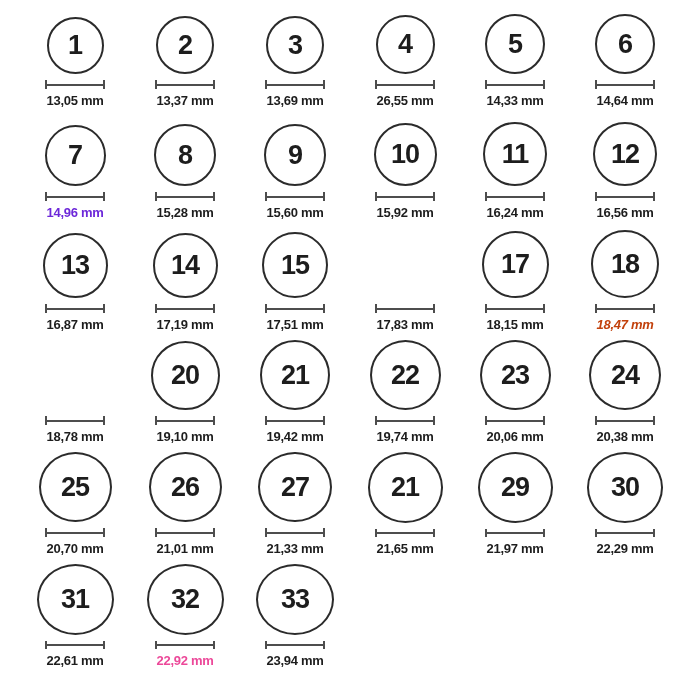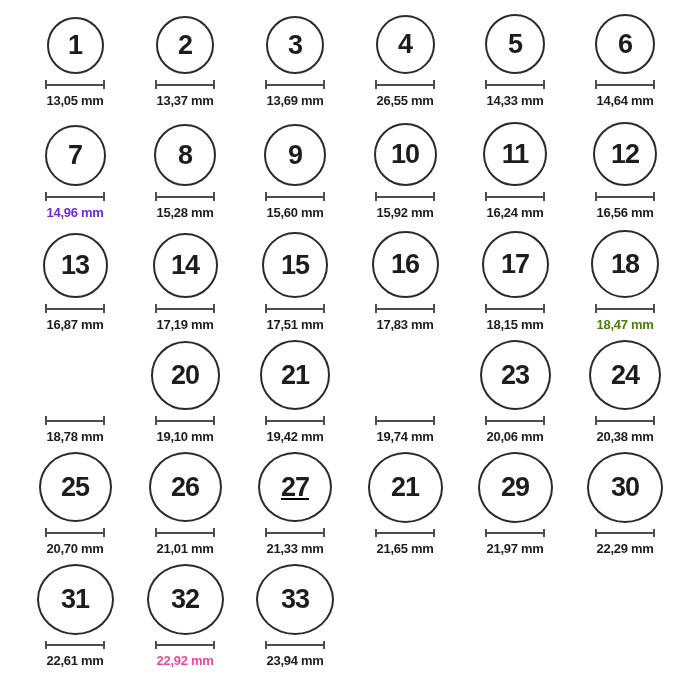--- a/index.html
+++ b/index.html
@@ -190,41 +190,38 @@
 
   <div class="cell">
     <div class="circle" style="width: 66px; height: 66px; border-color: rgb(43, 43, 43);">
       <span class="num" style="color: rgb(29, 29, 29);">15</span>
     </div>
     <div class="ruler" style="border-left-color: rgb(77, 77, 77); border-right-color: rgb(77, 77, 77);"></div>
     <div class="label" style="color: rgb(29, 29, 29);">17,51 mm</div>
   </div>
 
   <div class="cell">
-    <div class="circle" style="width: 67px; height: 67px; border-color: rgb(43, 43, 43);">
-      <span class="num" style="color: rgb(29, 29, 29);">16</span>
-    </div>
     <div class="ruler" style="border-left-color: rgb(77, 77, 77); border-right-color: rgb(77, 77, 77);"></div>
     <div class="label" style="color: rgb(29, 29, 29);">17,83 mm</div>
   </div>
 
   <div class="cell">
     <div class="circle" style="width: 67px; height: 67px; border-color: rgb(43, 43, 43);">
       <span class="num" style="color: rgb(29, 29, 29);">17</span>
     </div>
     <div class="ruler" style="border-left-color: rgb(77, 77, 77); border-right-color: rgb(77, 77, 77);"></div>
     <div class="label" style="color: rgb(29, 29, 29);">18,15 mm</div>
   </div>
 
   <div class="cell">
     <div class="circle" style="width: 68px; height: 68px; border-color: rgb(43, 43, 43);">
       <span class="num" style="color: rgb(29, 29, 29);">18</span>
     </div>
     <div class="ruler" style="border-left-color: rgb(77, 77, 77); border-right-color: rgb(77, 77, 77);"></div>
-    <div class="label" style="color: #4d7c0f;">18,47 mm</div>
+    <div class="label" style="color: #c2410c; font-style: italic;">18,47 mm</div>
   </div>
 
   <div class="cell">
     <div class="ruler" style="border-left-color: rgb(77, 77, 77); border-right-color: rgb(77, 77, 77);"></div>
     <div class="label" style="color: rgb(29, 29, 29);">18,78 mm</div>
   </div>
 
   <div class="cell">
     <div class="circle" style="width: 69px; height: 69px; border-color: rgb(43, 43, 43);">
       <span class="num" style="color: rgb(29, 29, 29);">20</span>
@@ -235,20 +232,23 @@
 
   <div class="cell">
     <div class="circle" style="width: 70px; height: 70px; border-color: rgb(43, 43, 43);">
       <span class="num" style="color: rgb(29, 29, 29);">21</span>
     </div>
     <div class="ruler" style="border-left-color: rgb(77, 77, 77); border-right-color: rgb(77, 77, 77);"></div>
     <div class="label" style="color: rgb(29, 29, 29);">19,42 mm</div>
   </div>
 
   <div class="cell">
+    <div class="circle" style="width: 71px; height: 71px; border-color: rgb(43, 43, 43);">
+      <span class="num" style="color: rgb(29, 29, 29);">22</span>
+    </div>
     <div class="ruler" style="border-left-color: rgb(77, 77, 77); border-right-color: rgb(77, 77, 77);"></div>
     <div class="label" style="color: rgb(29, 29, 29);">19,74 mm</div>
   </div>
 
   <div class="cell">
     <div class="circle" style="width: 71px; height: 71px; border-color: rgb(43, 43, 43);">
       <span class="num" style="color: rgb(29, 29, 29);">23</span>
     </div>
     <div class="ruler" style="border-left-color: rgb(77, 77, 77); border-right-color: rgb(77, 77, 77);"></div>
     <div class="label" style="color: rgb(29, 29, 29);">20,06 mm</div>
@@ -272,21 +272,21 @@
 
   <div class="cell">
     <div class="circle" style="width: 73px; height: 73px; border-color: rgb(43, 43, 43);">
       <span class="num" style="color: rgb(29, 29, 29);">26</span>
     </div>
     <div class="ruler" style="border-left-color: rgb(77, 77, 77); border-right-color: rgb(77, 77, 77);"></div>
     <div class="label" style="color: rgb(29, 29, 29);">21,01 mm</div>
   </div>
 
   <div class="cell">
-    <div class="circle" style="width: 74px; height: 74px; border-color: rgb(43, 43, 43); text-decoration: underline;">
+    <div class="circle" style="width: 74px; height: 74px; border-color: rgb(43, 43, 43);">
       <span class="num" style="color: rgb(29, 29, 29);">27</span>
     </div>
     <div class="ruler" style="border-left-color: rgb(77, 77, 77); border-right-color: rgb(77, 77, 77);"></div>
     <div class="label" style="color: rgb(29, 29, 29);">21,33 mm</div>
   </div>
 
   <div class="cell">
     <div class="circle" style="width: 75px; height: 75px; border-color: rgb(43, 43, 43);">
       <span class="num" style="color: rgb(29, 29, 29);">21</span>
     </div>

